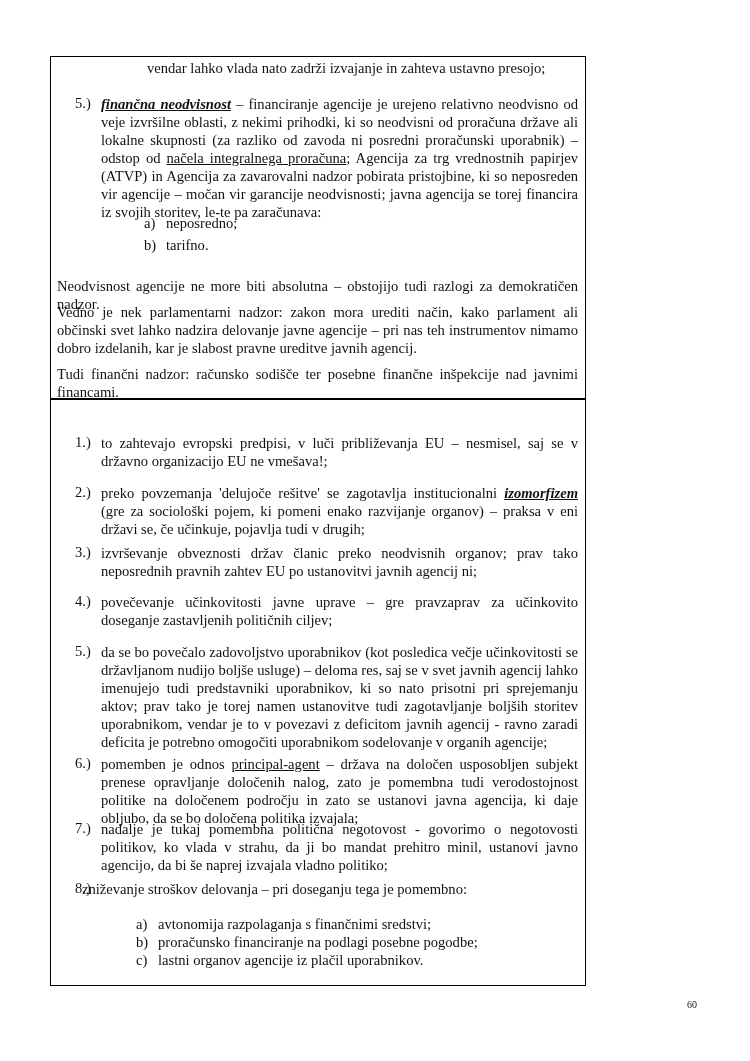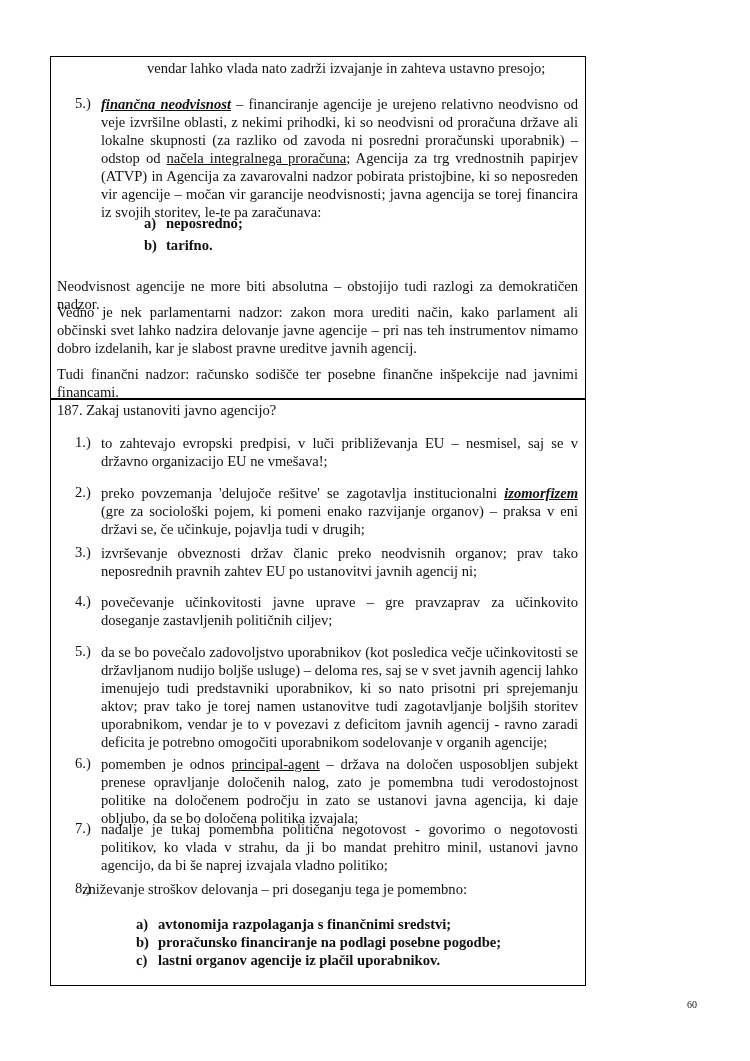--- a/index.html
+++ b/index.html
@@ -8,21 +8,21 @@
   .box { position:absolute; left:50px; width:536px; border:1.4px solid #000; box-sizing:border-box; }
   .box1 { top:56px; height:344px; }
   .box2 { top:398px; height:588px; }
   .line { position:absolute; white-space:nowrap; line-height:18px; }
   .bu { font-weight:bold; font-style:italic; text-decoration:underline; }
   .u { text-decoration:underline; }
   .num { position:absolute; }
   .item { position:absolute; left:24px; right:7px; }
   .item .num { left:0; top:0; }
   .item .body { margin-left:26px; line-height:18px; text-align:justify; }
-  .sub { position:absolute; white-space:nowrap; line-height:18px;font-weight:bold; }
+  .sub { position:absolute; white-space:nowrap; line-height:18px; }
   .sub .lbl { display:inline-block; width:22px; }
   .p { position:absolute; left:6px; right:7px; line-height:18px; text-align:justify; }
   .pagenum { position:absolute; left:687px; top:999px; font-size:10px; }
 </style>
 </head>
 <body>
 
 <div class="box box1">
   <div class="line" style="left:96px; top:2px;">vendar lahko vlada nato zadrži izvajanje in zahteva ustavno presojo;</div>
 
@@ -37,21 +37,20 @@
   <div class="sub" style="left:93px; top:179px;">
     <span class="lbl">b)</span><span>tarifno.</span>
   </div>
 
   <div class="p" style="top:220px;">Neodvisnost agencije ne more biti absolutna – obstojijo tudi razlogi za demokratičen nadzor.</div>
   <div class="p" style="top:308px;">Tudi finančni nadzor: računsko sodišče ter posebne finančne inšpekcije nad javnimi financami.</div>
   <div class="p" style="top:246px;">Vedno je nek parlamentarni nadzor: zakon mora urediti način, kako parlament ali občinski svet lahko nadzira delovanje javne agencije – pri nas teh instrumentov nimamo dobro izdelanih, kar je slabost pravne ureditve javnih agencij.</div>
 </div>
 
 <div class="box box2">
-  <div class="line" style="left:6px; top:2px;">187.  Zakaj ustanoviti javno agencijo?</div>
 
   <div class="item" style="top:35px;">
     <span class="num">1.)</span>
     <div class="body">to zahtevajo evropski predpisi, v luči približevanja EU – nesmisel, saj se v državno organizacijo EU ne vmešava!;</div>
   </div>
 
   <div class="item" style="top:85px;">
     <span class="num">2.)</span>
     <div class="body"><span>preko povzemanja 'delujoče rešitve' se zagotavlja institucionalni </span><span class="bu">izomorfizem</span><span> (gre za sociološki pojem, ki pomeni enako razvijanje organov) – praksa v eni državi se, če učinkuje, pojavlja tudi v drugih;</span></div>
   </div>

